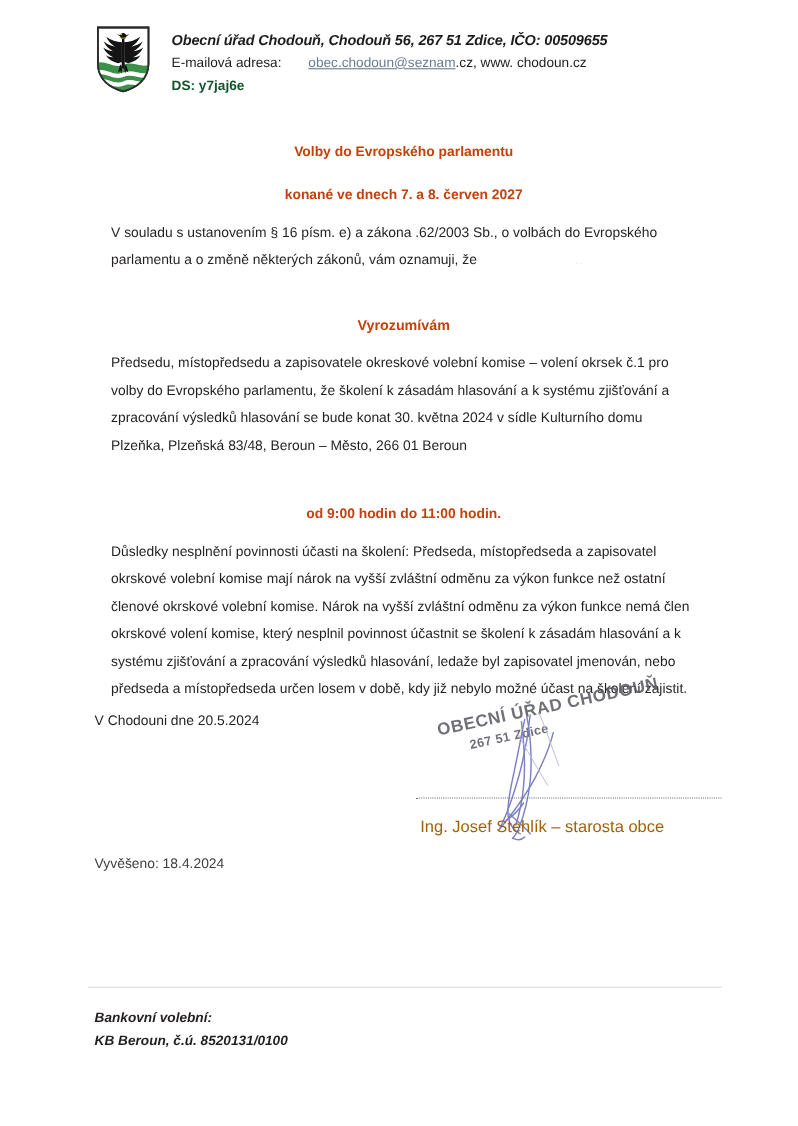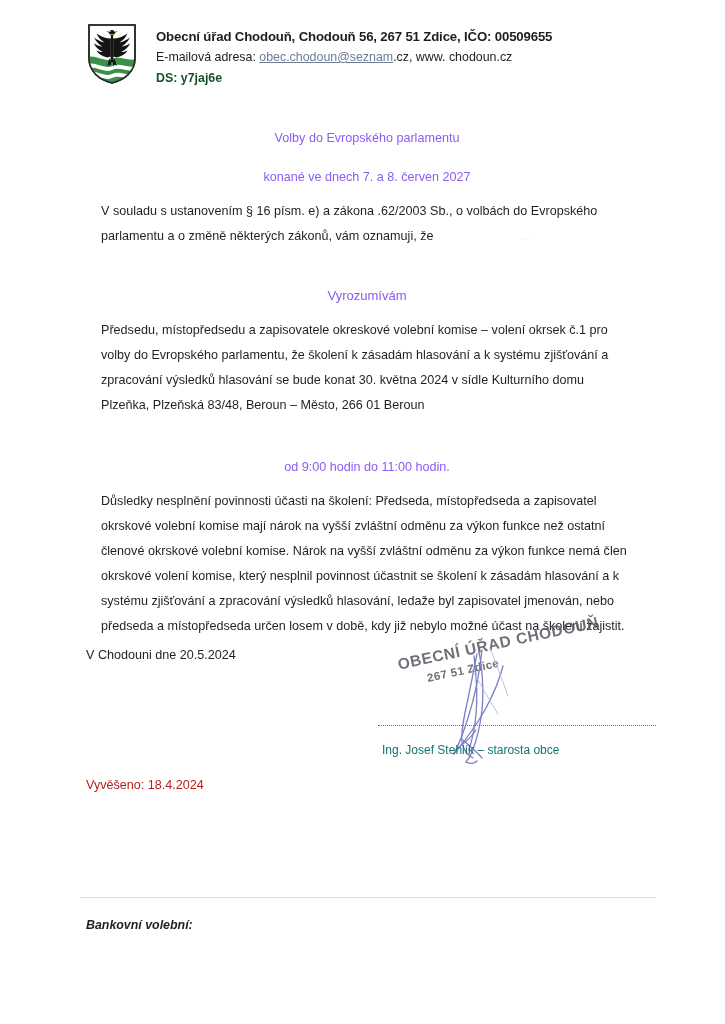--- a/index.html
+++ b/index.html
@@ -41,54 +41,56 @@
     height: 64px;
   }
   .letterhead-text {
     flex: 1 1 auto;
     padding-left: 12px;
     padding-top: 9px;
   }
   .org-line {
     font-size: 13.2px;
     font-weight: bold;
+    font-style: italic;
     letter-spacing: -0.15px;
     color: #1d1d1d;
     white-space: nowrap;
   }
   .email-line {
     font-size: 12.4px;
     margin-top: 6px;
     color: #1d1d1d;
     white-space: nowrap;
   }
   .email-link {
     color: #6a7d92;
     text-decoration: underline;
     text-underline-offset: 1px;
+    margin-left: 21px;
   }
   .ds-line {
     font-size: 12.4px;
     font-weight: bold;
     margin-top: 7px;
     color: #14532d;
   }
 
   
   .doc-body {
     position: absolute;
     left: 86px;
     top: 125px;
     width: 562px;
   }
   .center-bold {
     text-align: center;
-    font-weight: normal;
+    font-weight: bold;
     font-size: 12.6px;
-    color: #8b5cf6;
+    color: #c2410c;
   }
   .t-volby   { margin-top: 6px; }
   .t-konane  { margin-top: 25px; }
   .t-vyroz   { margin-top: 39px; font-size: 13px; }
   .t-hodin   { margin-top: 42px; }
 
   p.para {
     font-size: 12.6px;
     line-height: 25px;
     color: #231f20;
@@ -159,32 +161,32 @@
     position: absolute;
     left: 0;
     top: 77px;
     width: 278px;
     border-bottom: 1.4px dotted #6f6f6f;
   }
   .sign-name {
     position: absolute;
     left: 4px;
     top: 95px;
-    font-size: 12px;
-    color: #0f766e;
+    font-size: 15px;
+    color: #a16207;
     white-space: nowrap;
   }
 
   
   .posted {
     position: absolute;
     left: 86px;
     top: 778px;
     font-size: 12.6px;
-    color: #b91c1c;
+    color: #404040;
     white-space: nowrap;
   }
 
   
   .footer-rule {
     position: absolute;
     left: 80px;
     top: 897px;
     width: 576px;
     height: 1px;
@@ -314,15 +316,16 @@
 
       <div class="sign-name">Ing. Josef Stehlík – starosta obce</div>
     </div>
   </div>
 
   <div class="posted">Vyvěšeno: 18.4.2024</div>
 
   <div class="footer-rule"></div>
   <div class="footer-block">
     <div class="footer-line">Bankovní volební:</div>
+    <div class="footer-line">KB Beroun, č.ú. 8520131/0100</div>
   </div>
 
 </div>
 
 </body></html>

